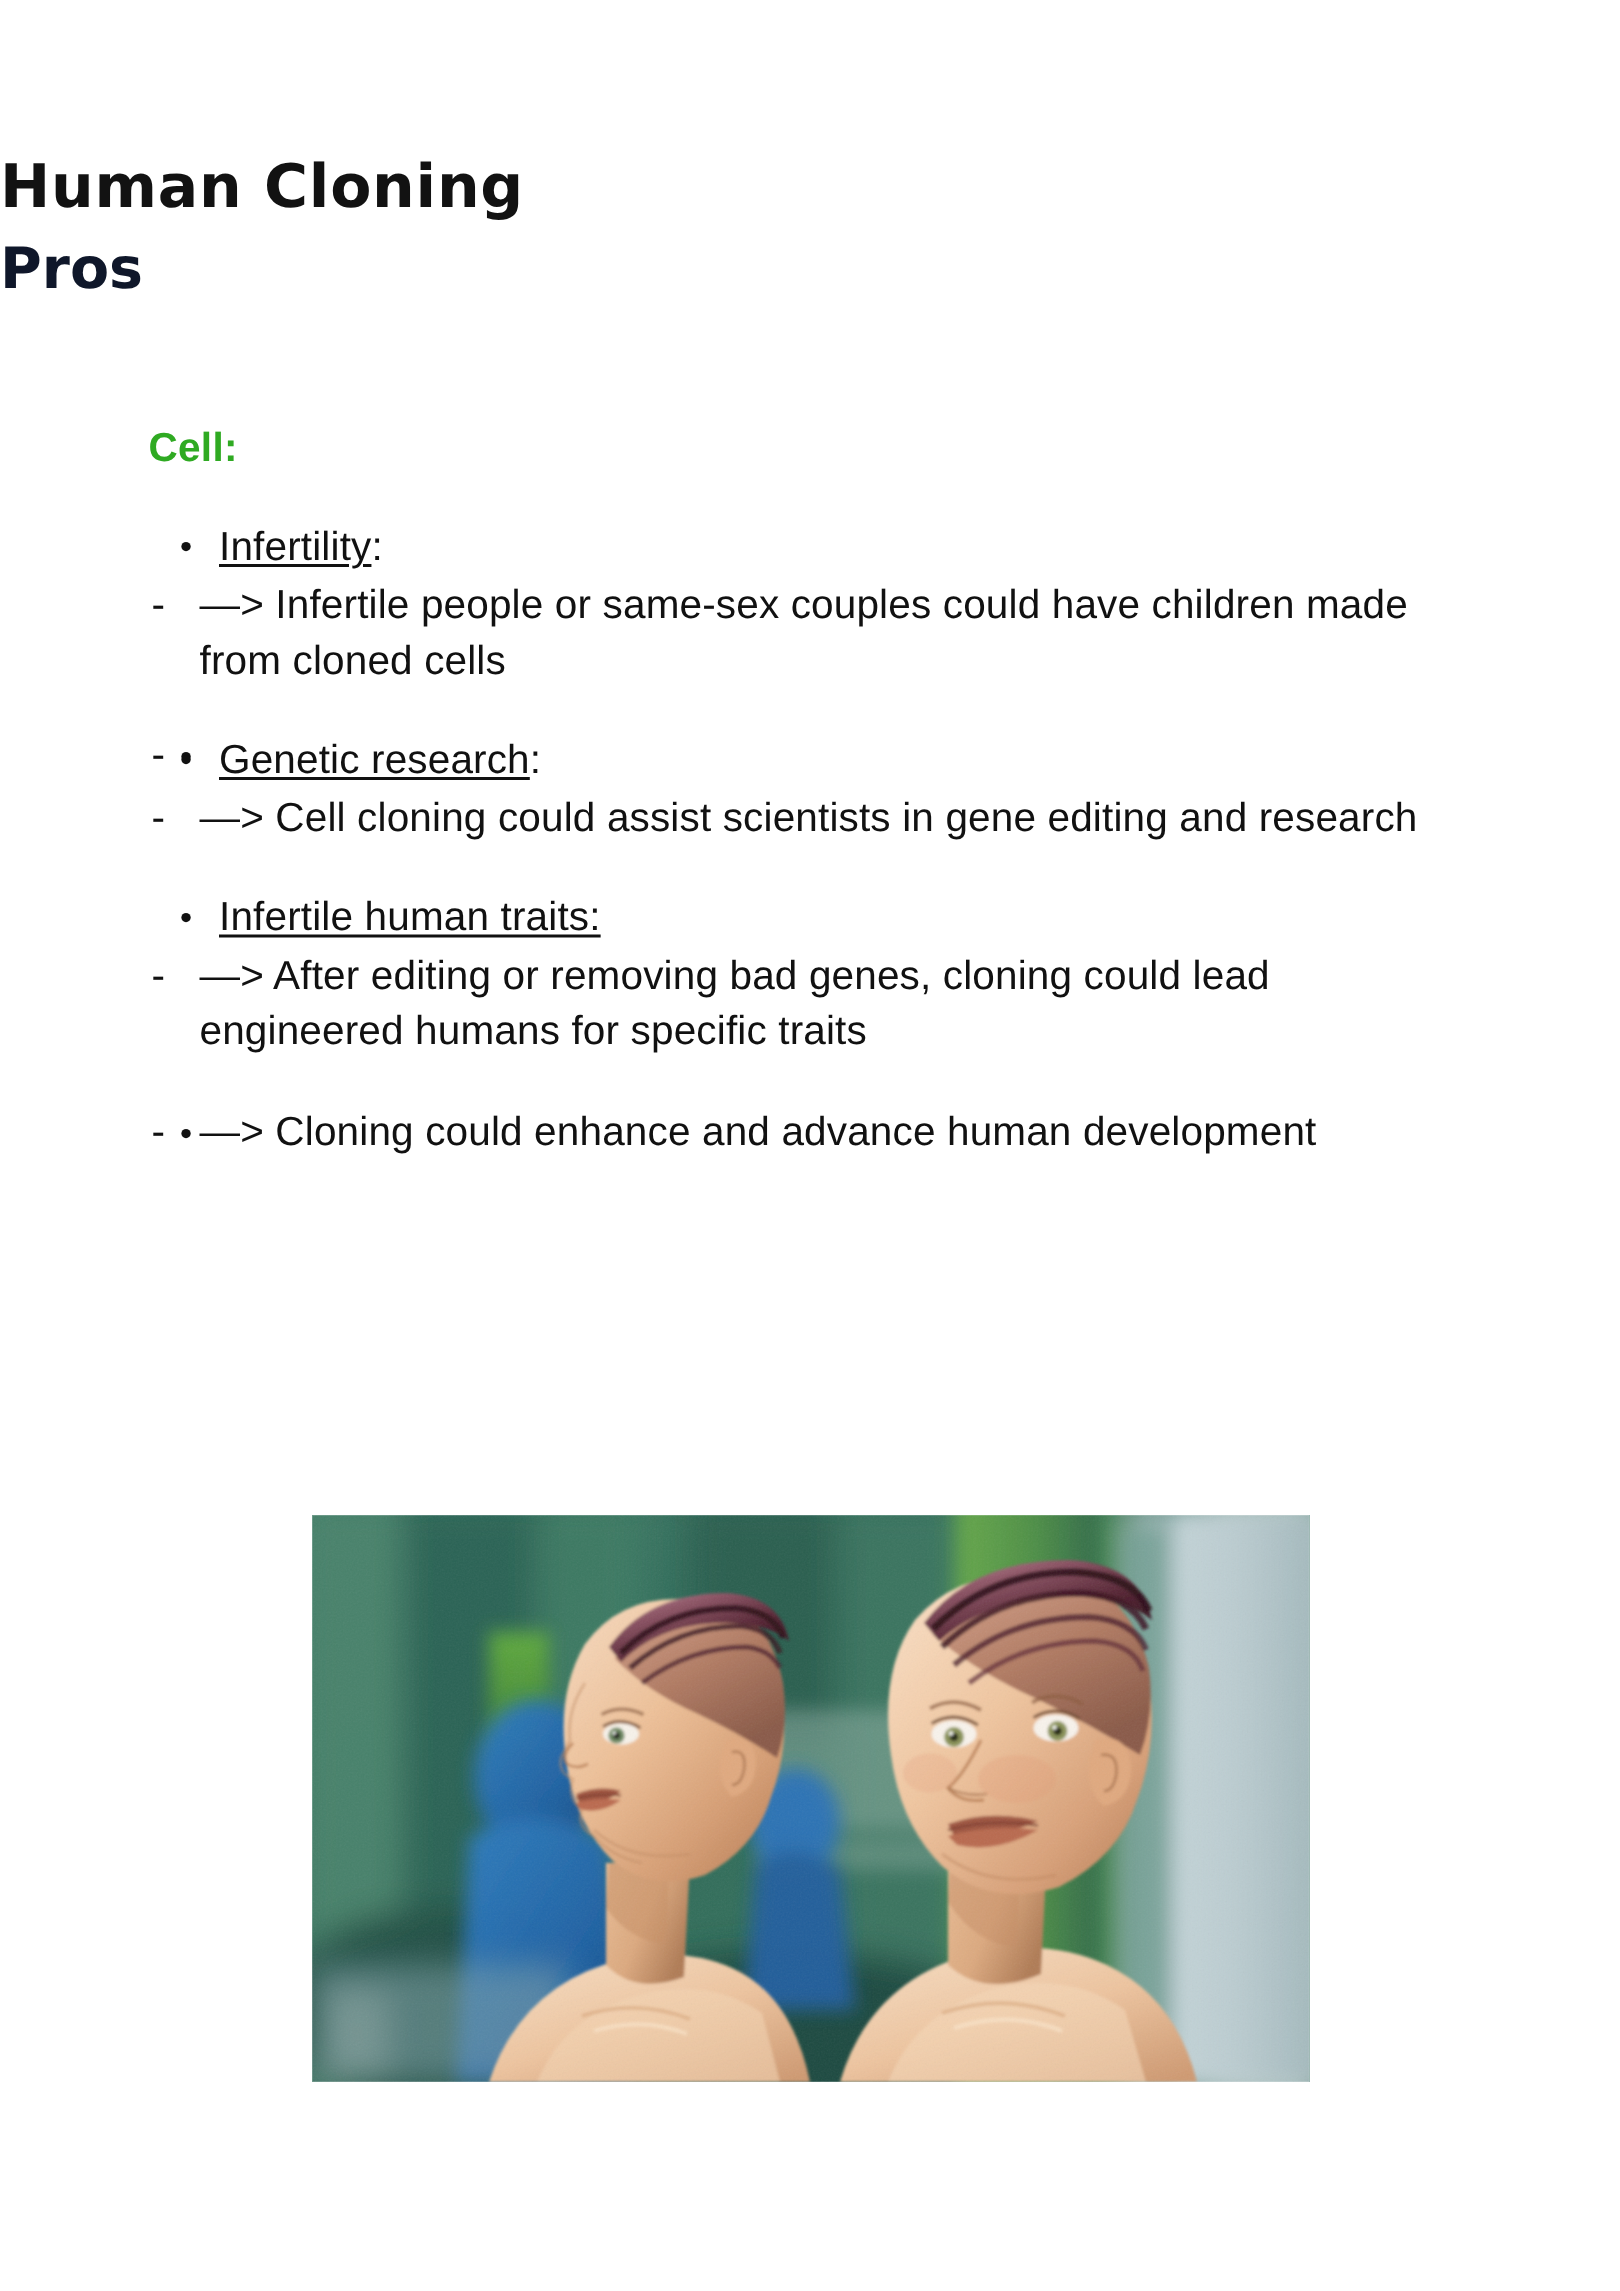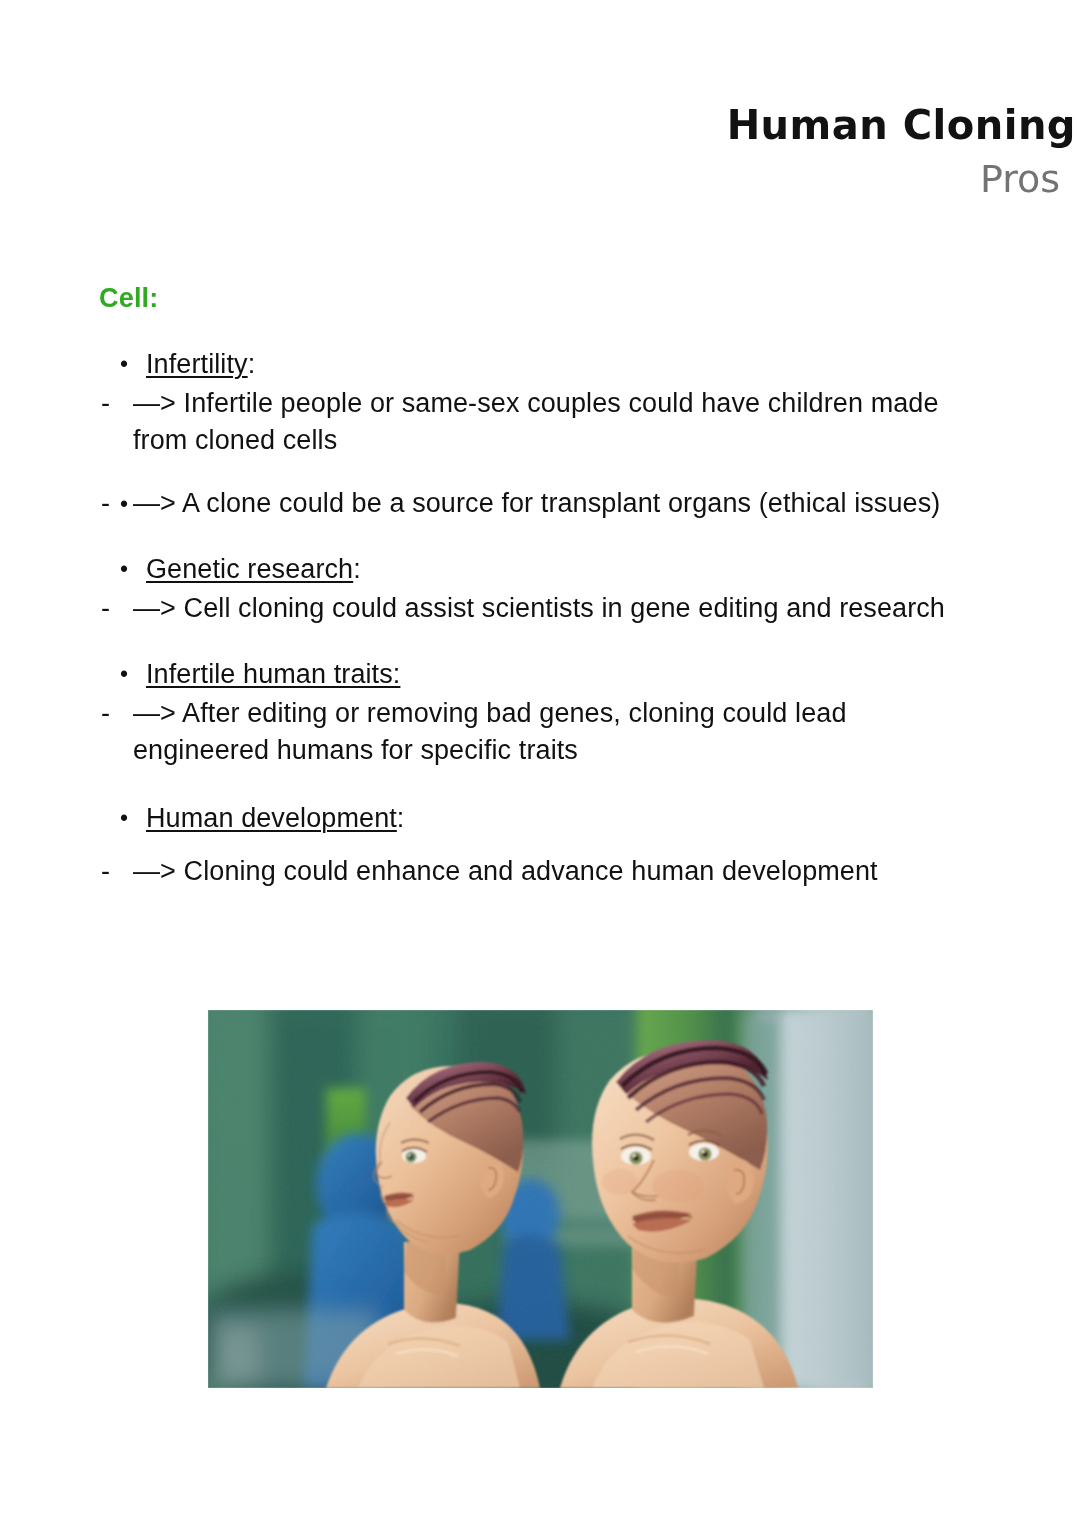--- a/index.html
+++ b/index.html
@@ -16,36 +16,36 @@
     color: #111111;
     -webkit-font-smoothing: antialiased;
   }
 
   
   .title-block {
     position: absolute;
     top: 104px;
     left: 0;
     width: 1076px;
-    text-align: right;
+    text-align: left;
   }
   .doc-title {
     font-family: "DejaVu Sans", sans-serif;
     font-size: 40px;
     font-weight: 700;
     letter-spacing: 0.5px;
     color: #121212;
     line-height: 1.08;
     margin: 0;
   }
   .doc-subtitle {
     font-family: "DejaVu Sans", sans-serif;
     font-size: 38px;
-    font-weight: 400;
-    color: #737373;
+    font-weight: 700;
+    color: #0f172a;
     line-height: 1.1;
     margin: 12px 16px 0 0;
   }
 
   
   .sheet {
     position: absolute;
     top: 0;
     left: 0;
     width: 1080px;
@@ -158,21 +158,20 @@
         <span>—&gt; Infertile people or same-sex couples could have children made from cloned cells</span>
       </div>
     </div>
 
     <div class="entry" style="margin-bottom:28px;">
       <div class="heading-row">
         <span class="bullet">•</span>
       </div>
       <div class="detail-row">
         <span class="dash">-</span>
-        <span>—&gt; A clone could be a source for transplant organs (ethical issues)</span>
       </div>
     </div>
 
     <div class="entry" style="margin-bottom:28px;">
       <div class="heading-row">
         <span class="bullet">•</span>
         <span class="heading-text no-colon-underline"><span class="u">Genetic research</span><span>:</span></span>
       </div>
       <div class="detail-row">
         <span class="dash">-</span>
@@ -187,21 +186,20 @@
       </div>
       <div class="detail-row" style="padding-right:200px;">
         <span class="dash">-</span>
         <span>—&gt; After editing or removing bad genes, cloning could lead engineered humans for specific traits</span>
       </div>
     </div>
 
     <div class="entry">
       <div class="heading-row">
         <span class="bullet">•</span>
-        <span class="heading-text no-colon-underline"><span class="u">Human development</span><span>:</span></span>
       </div>
       <div class="detail-row" style="margin-top:16px;">
         <span class="dash">-</span>
         <span>—&gt; Cloning could enhance and advance human development</span>
       </div>
     </div>
 
   </div>
 
   <div class="figure">

